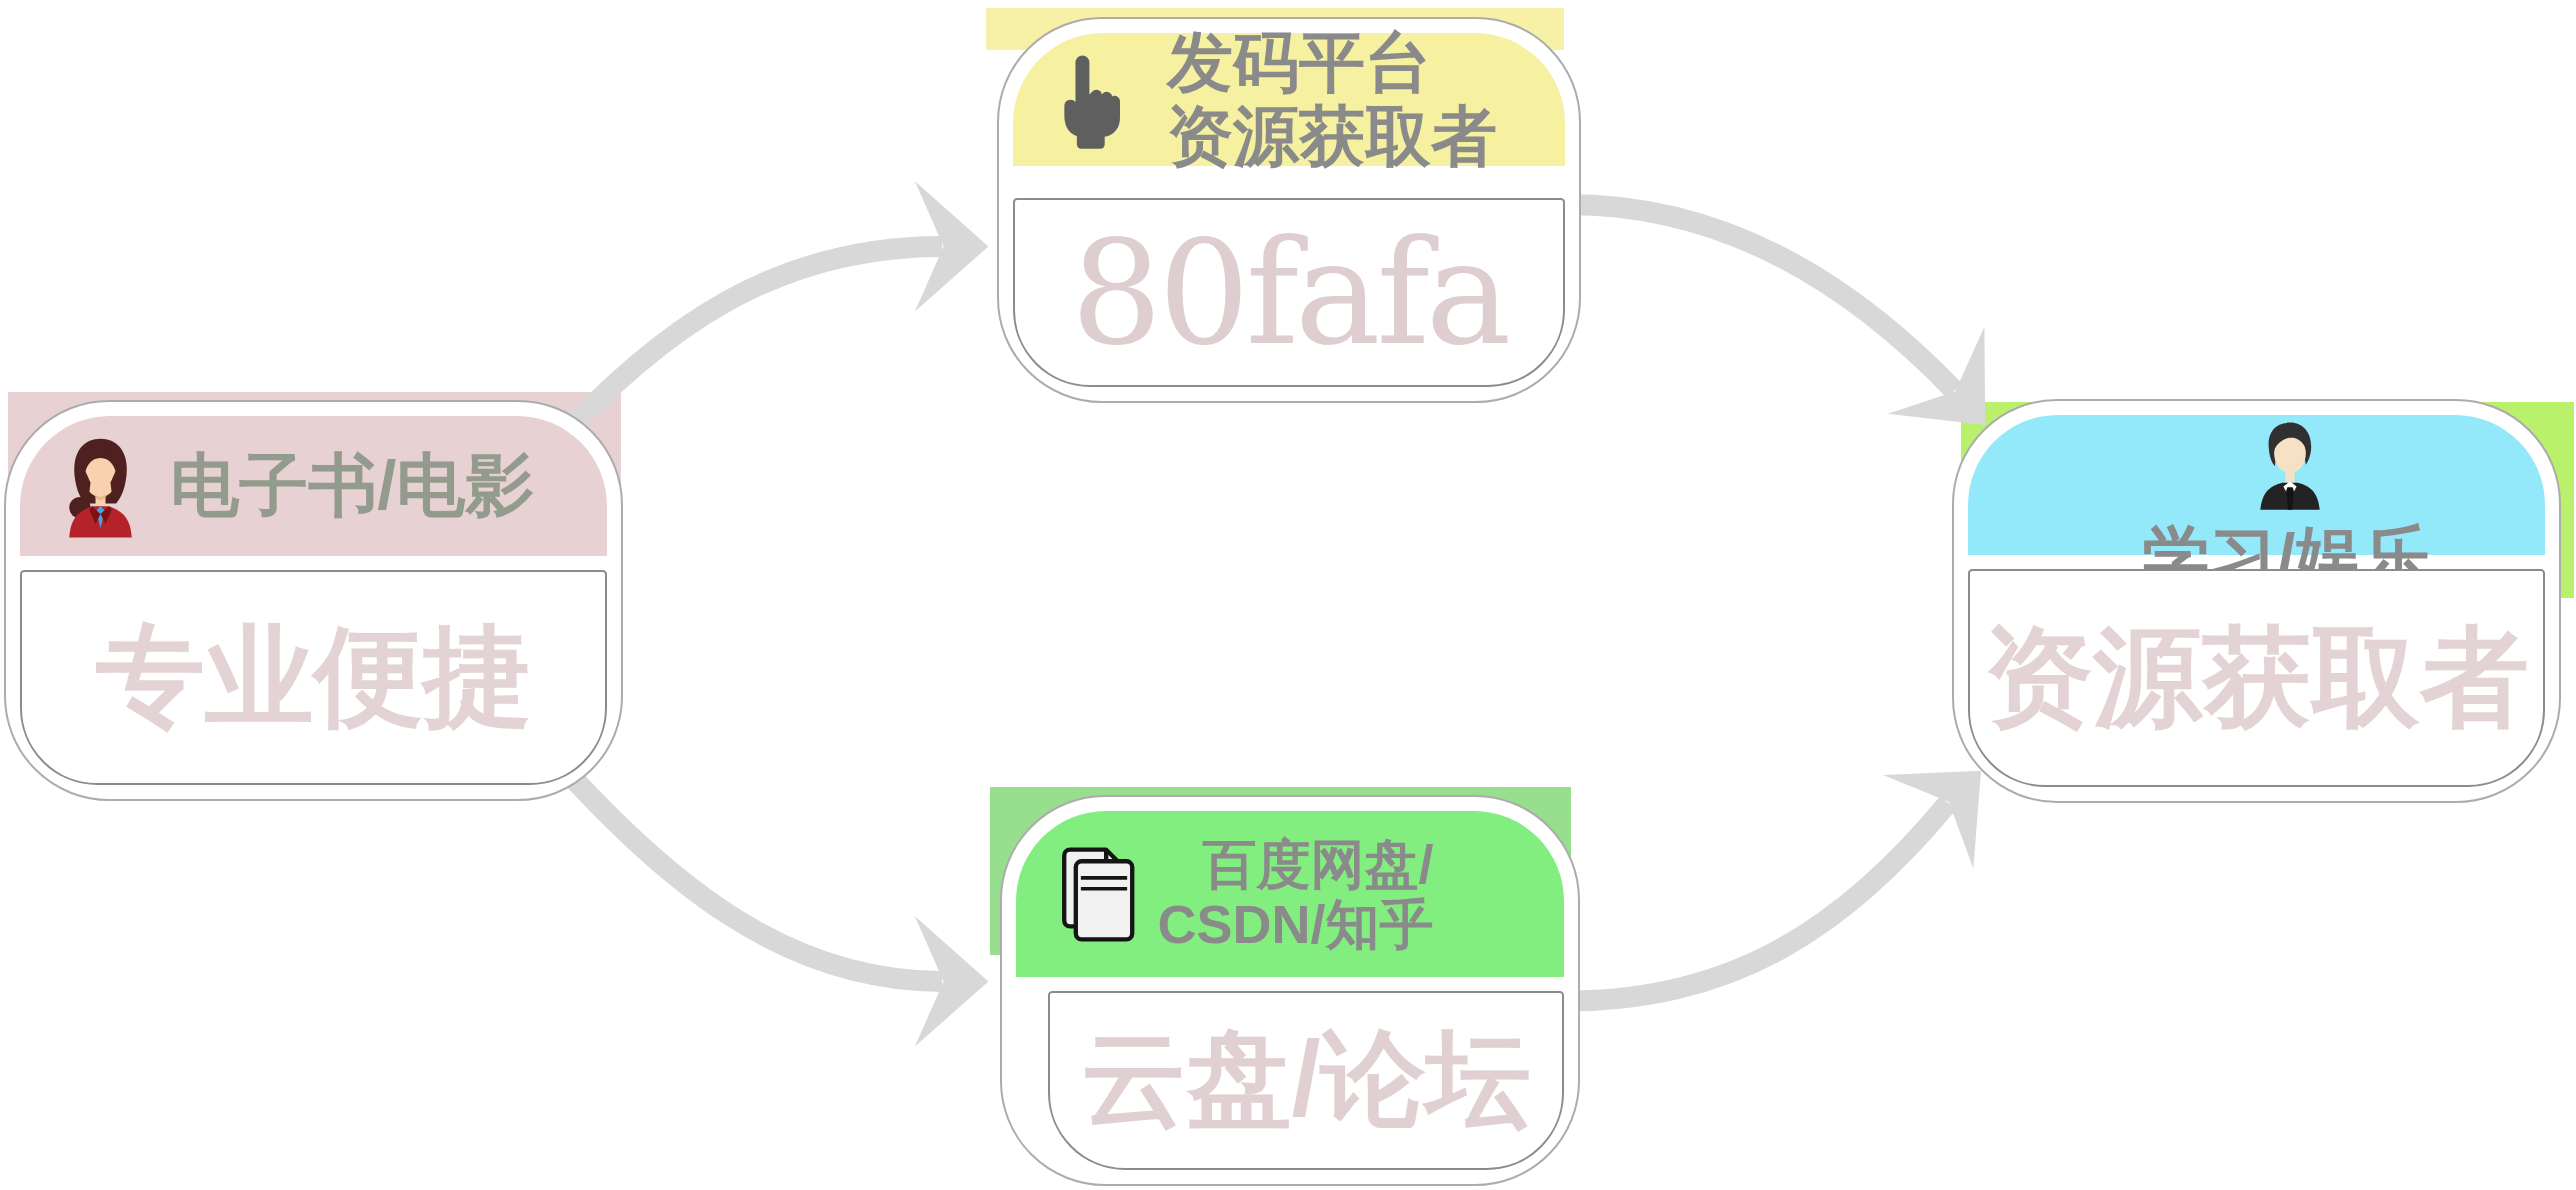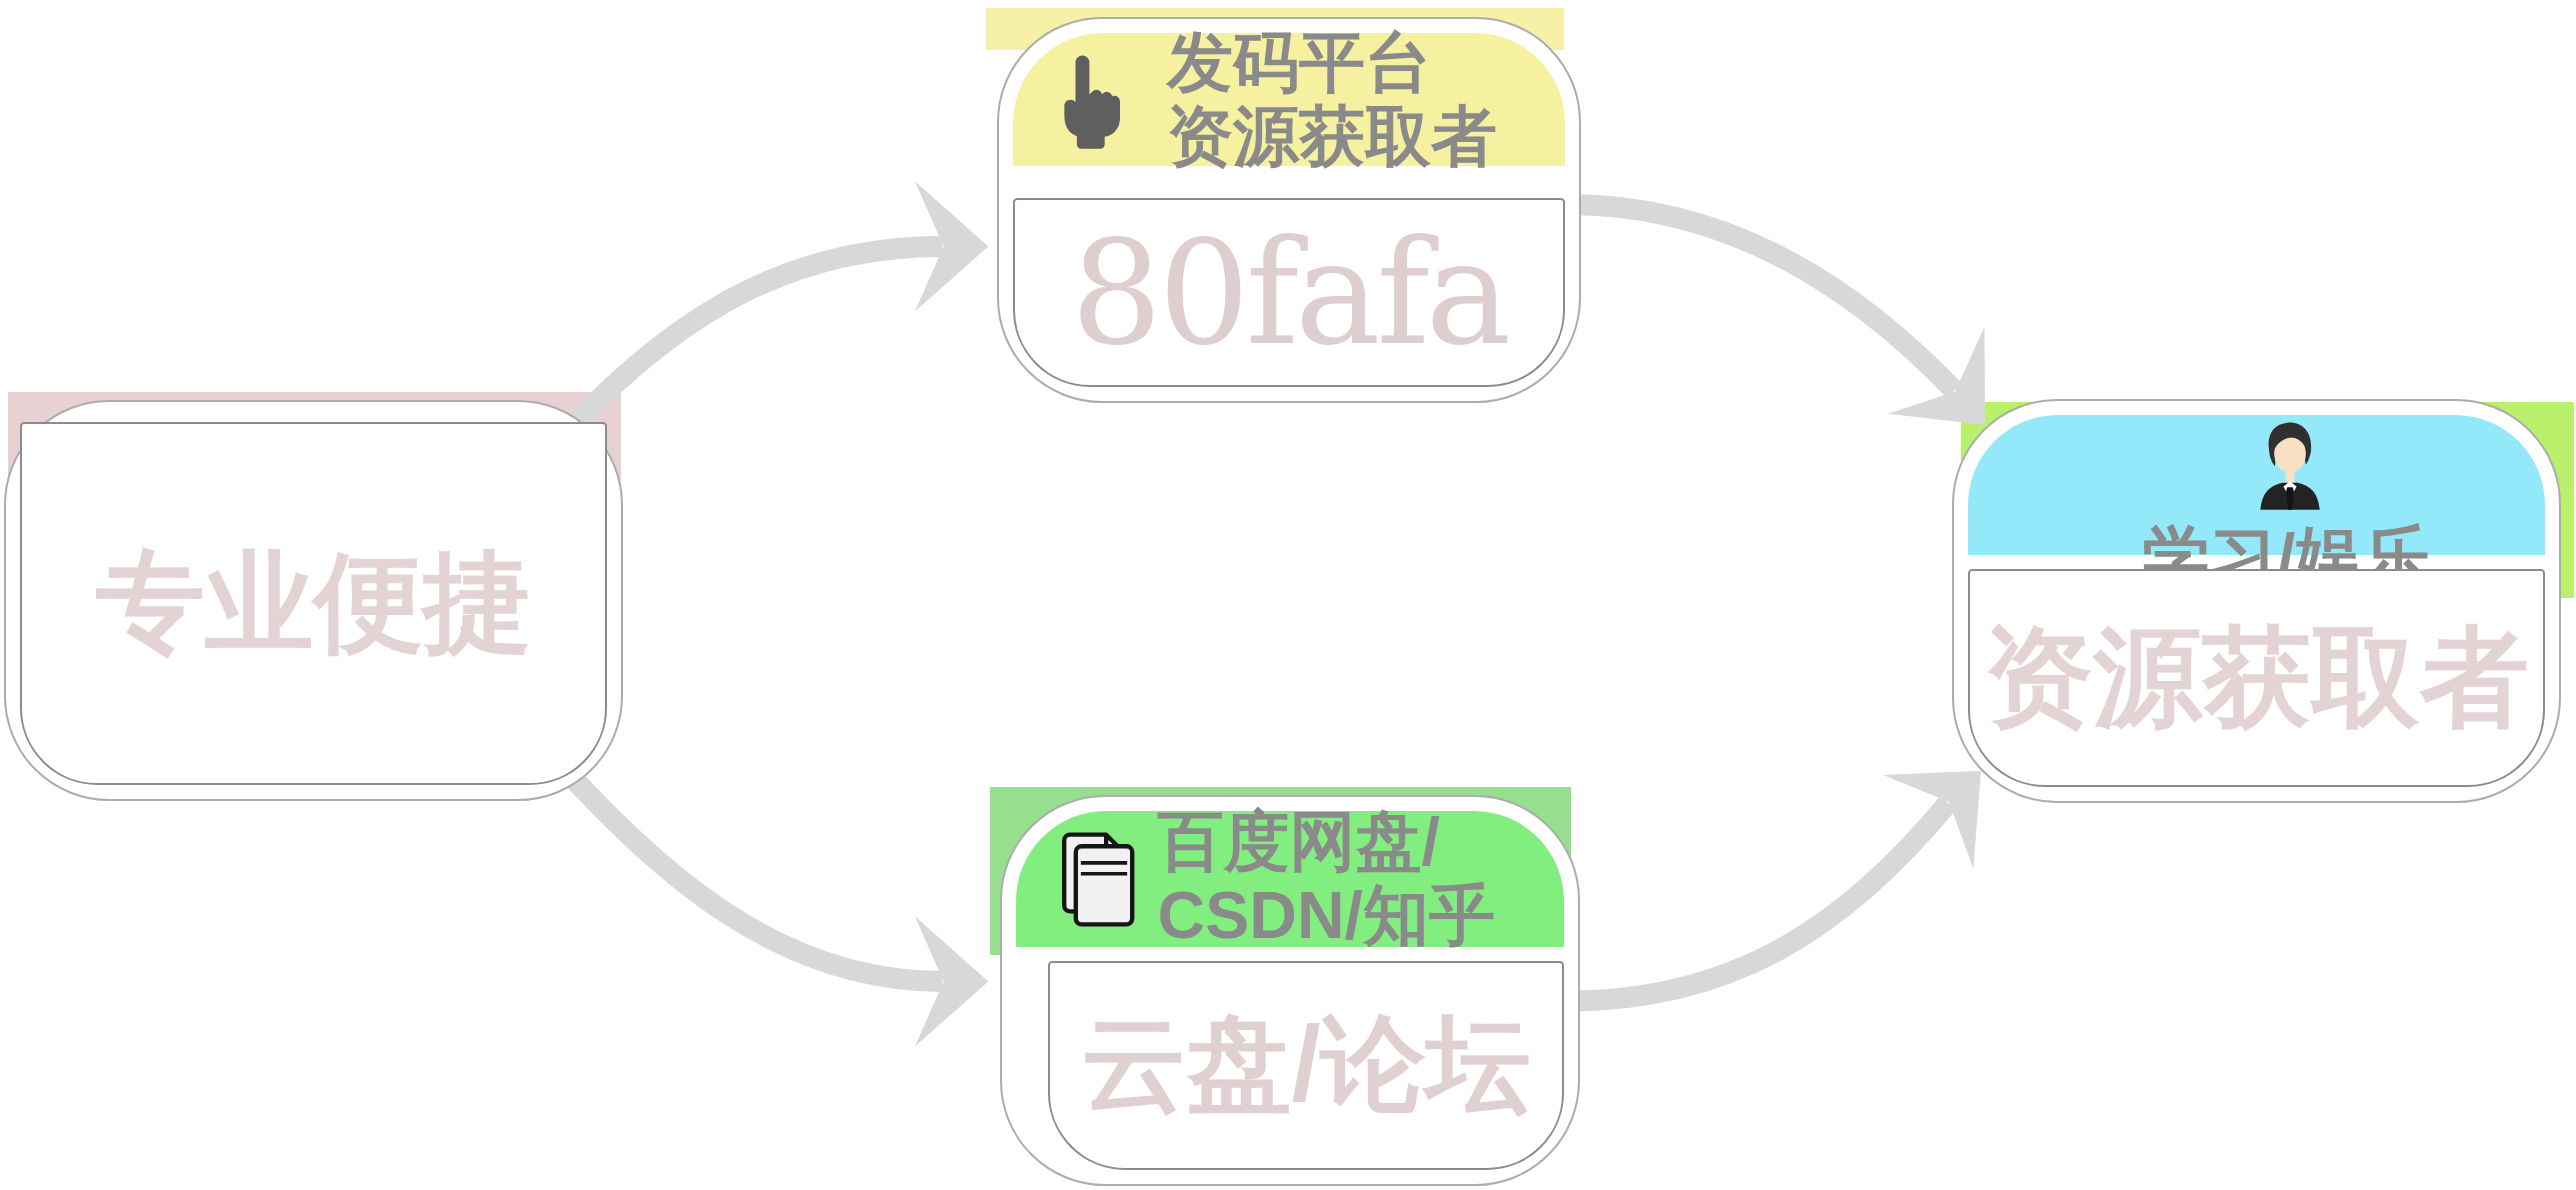--- a/index.html
+++ b/index.html
@@ -33,21 +33,21 @@
   .node-top .bgrect{left:986px;top:8.4px;width:578px;height:42px;}
   .node-top .card{left:997px;top:17px;width:584px;height:386px;}
   .node-top .header{height:133px;font-size:66px;line-height:1.12;}
   .node-top .icon{margin-left:43px;}
   .node-top .header-text{margin-left:47px;}
   .node-top .nbody{font-family:"DejaVu Serif",serif;font-weight:normal;font-size:144px;letter-spacing:-4.2px;margin-top:24px;}
 
   
   .node-bottom .bgrect{left:990px;top:787px;width:581px;height:168px;}
   .node-bottom .card{left:1000px;top:795px;width:580px;height:391px;}
-  .node-bottom .header{height:136px;font-size:66px;line-height:1.12;}
+  .node-bottom .header{height:166px;font-size:54px;line-height:1.12;text-align:right;}
   .node-bottom .icon{margin-left:41px;}
   .node-bottom .header-text{margin-left:19.6px;}
   .node-bottom .nbody{font-size:105px;margin-left:32px;}
 
   
   .node-right .bgrect{left:1961px;top:402px;width:613px;height:196px;}
   .node-right .card{left:1952px;top:399px;width:609px;height:404px;}
   .node-right .header{height:140px;font-size:67px;flex-direction:column;}
   .node-right .icon{margin-left:67px;}
   .node-right .header-text{margin-left:59px;}
@@ -75,20 +75,42 @@
     </g>
     <g>
       <path class="arrow-line" d="M 2240 1430 C 2480 1430 2640 1320 2783 1147" fill="none" stroke-width="30" stroke="#D8D8D8"></path>
       <polygon class="arrow-head" points="0,0 -105,-93 -64,0 -105,93" transform="translate(2830 1101) rotate(-44)" fill="#D8D8D8"></polygon>
     </g>
   </svg>
 
   <div class="node node-left" style="--header-bg: #E7D1D3; --backdrop-bg: #E7D1D3; --header-text: #939B8C; --body-text: #E3D3D5;">
     <div class="bgrect"></div>
     <div class="card">
+      <div class="header">
+        <span class="icon">
+          <svg width="71" height="104" viewBox="0 0 100 145">
+            <circle cx="21" cy="103" r="15" fill="#4F2020"></circle>
+            <path d="M13 52 C 12 22 28 6 50 6 C 72 6 88 22 87 52 C 86 72 80 88 72 97 L 28 97 C 20 88 14 72 13 52 Z" fill="#4F2020"></path>
+            <ellipse cx="50" cy="60" rx="23" ry="28" fill="#F8D2AE"></ellipse>
+            <path d="M27 62 C 23 34 36 22 50 22 C 64 22 77 34 73 62 C 72 46 64 33 50 33 C 36 33 28 46 27 62 Z" fill="#4F2020"></path>
+            <path d="M28 50 C 25 66 26 80 33 92 L 36 68 Z" fill="#4F2020"></path>
+            <path d="M72 50 C 75 66 74 80 67 92 L 64 68 Z" fill="#4F2020"></path>
+            <rect x="43" y="80" width="14" height="22" fill="#F8D2AE"></rect>
+            <path d="M43 84 Q 50 92 57 84 L 57 89 Q 50 97 43 89 Z" fill="#E8B890"></path>
+            <path d="M6 145 C 8 116 20 108 38 101 L 62 101 C 80 108 92 116 94 145 Z" fill="#B5222A"></path>
+            <path d="M44 107 L 50 101 L 56 107 L 50 132 Z" fill="#45A7E8"></path>
+            <path d="M38 101 L 50 112 L 43 126 L 34 106 Z" fill="#7E1115"></path>
+            <path d="M62 101 L 50 112 L 57 126 L 66 106 Z" fill="#7E1115"></path>
+          </svg>
+        </span>
+        <span class="header-text">
+          <span class="hline">电子书/电影</span>
+
+        </span>
+      </div>
       <div class="nbody">
         <span>专业便捷</span>
       </div>
     </div>
   </div>
 
   <div class="node node-top" style="--header-bg: #F6F1A0; --backdrop-bg: #F6F1A6; --header-text: #8A8A8A; --body-text: #DECED0;">
     <div class="bgrect"></div>
     <div class="card">
       <div class="header">

